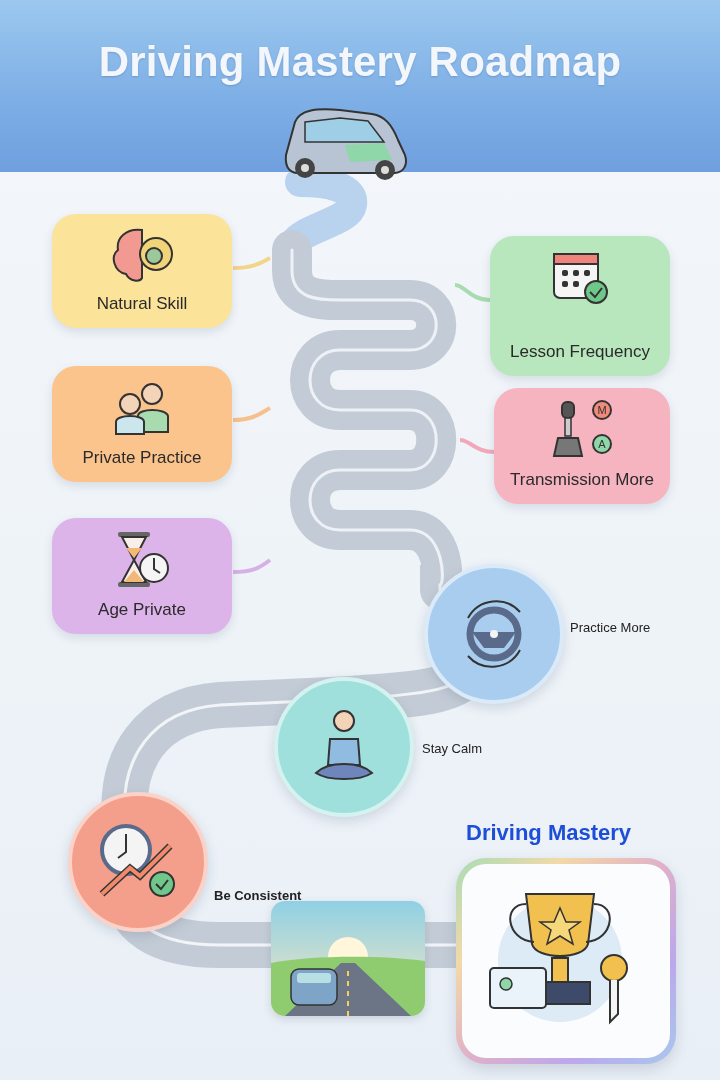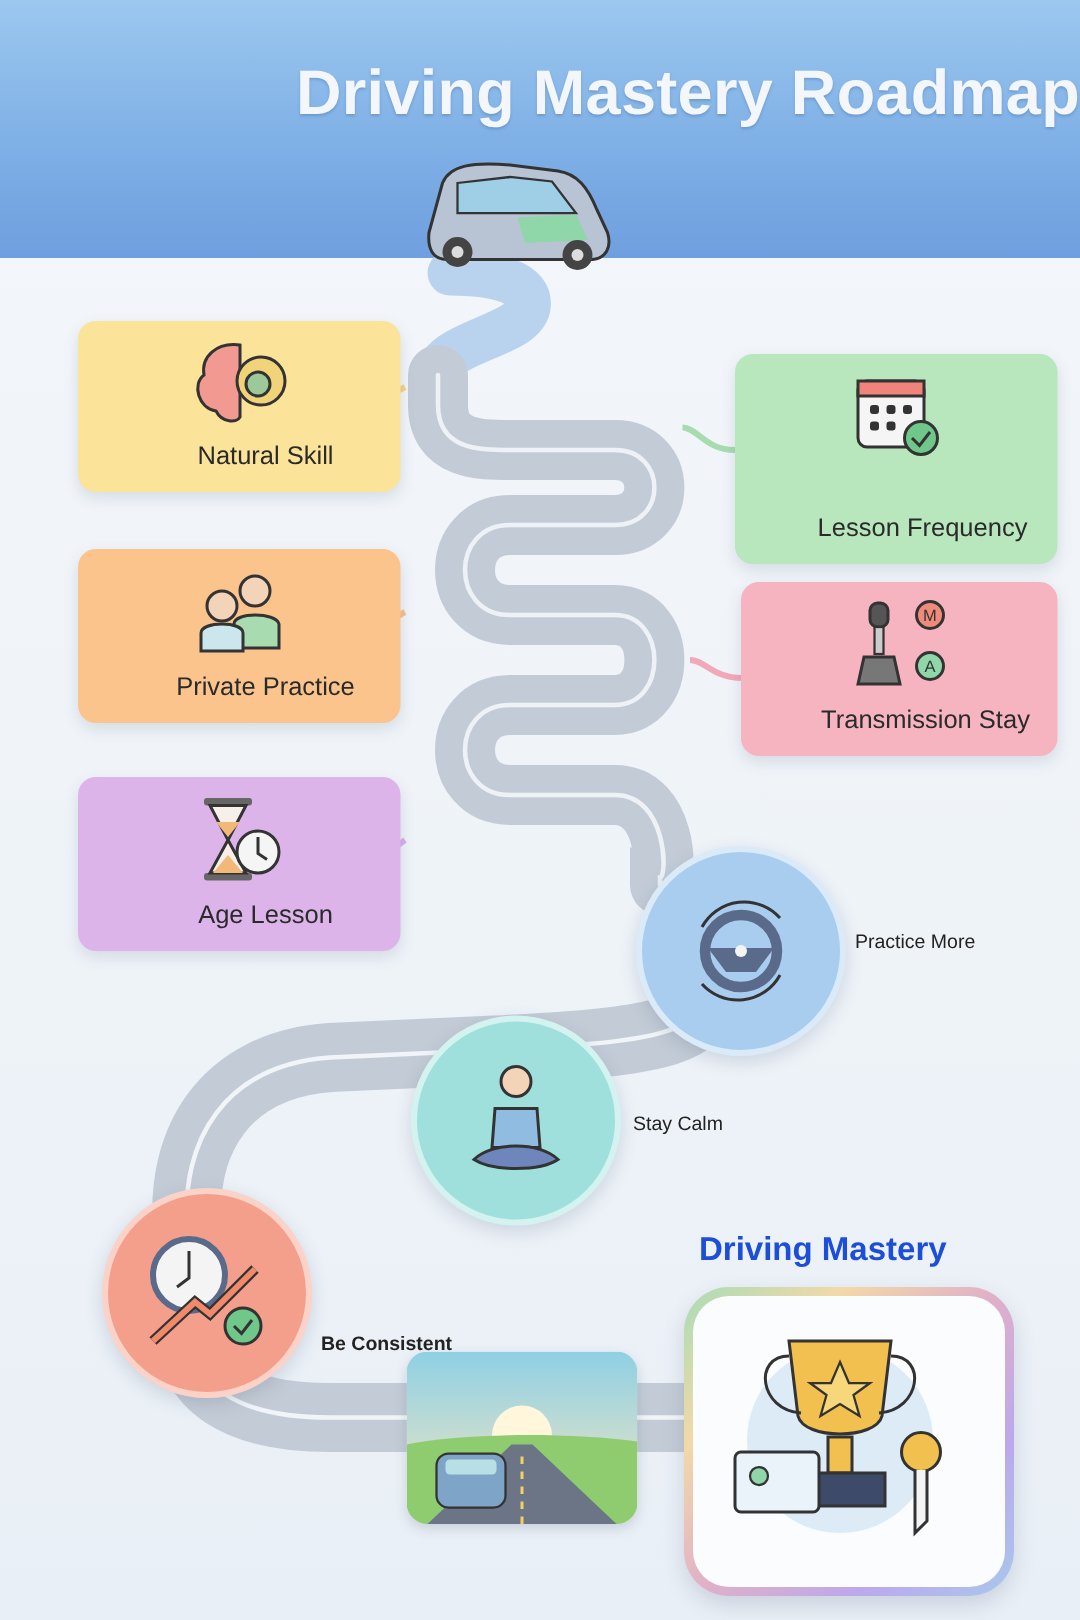--- a/index.html
+++ b/index.html
@@ -1,26 +1,26 @@
 <!DOCTYPE html>
 <html><head>
 <meta charset="utf-8">
 <style>
   html,body{margin:0;padding:0;}
   body{width:720px;height:1080px;position:relative;overflow:hidden;
        font-family:"Liberation Sans","DejaVu Sans",sans-serif;
        background:linear-gradient(180deg,#f4f7fb 0%,#eef3f8 60%,#e9eff6 100%);}
   .header{position:absolute;left:0;top:0;width:720px;height:172px;
           background:linear-gradient(180deg,#9cc8ef 0%,#7fb0e6 55%,#6f9fde 100%);}
-  .title{position:absolute;left:0;top:38px;width:720px;text-align:right;
+  .title{position:absolute;left:0;top:38px;width:720px;text-align:center;
          font-size:42px;font-weight:bold;color:#f3f7fc;letter-spacing:0.2px;
          text-shadow:0 1px 2px rgba(40,70,120,0.25);}
   svg.road{position:absolute;left:0;top:0;}
-  .card{position:absolute;border-radius:12px;box-shadow:0 4px 10px rgba(60,80,110,0.15);
-        display:flex;flex-direction:column;align-items:center;justify-content:flex-end;padding-left:35px;}
+  .card{position:absolute;border-radius:24px;box-shadow:0 4px 10px rgba(60,80,110,0.15);
+        display:flex;flex-direction:column;align-items:center;justify-content:flex-end;}
   .card .lbl{font-size:17px;color:#2a2a2a;margin-bottom:14px;}
   .card .ic{position:absolute;left:50%;transform:translateX(-50%);}
   .circle{position:absolute;border-radius:50%;box-shadow:0 4px 12px rgba(60,80,110,0.18);}
   .step-label{position:absolute;font-size:13px;color:#222;}
   .final-title{position:absolute;left:466px;top:820px;font-size:22px;font-weight:bold;color:#1d4ed8;}
   .final-box{position:absolute;left:456px;top:858px;width:208px;height:194px;border-radius:30px;
      background:#fbfcfe;border:6px solid transparent;
      background-image:linear-gradient(#fbfcfe,#fbfcfe),linear-gradient(135deg,#a8dcb6,#f2d9a8,#e0b0c8,#bca8ec,#a8c8ec);
      background-origin:border-box;background-clip:padding-box,border-box;
      box-shadow:0 6px 14px rgba(60,80,110,0.18);}
@@ -100,32 +100,32 @@
 <div class="card" style="left:494px;top:388px;width:176px;height:116px;background:#f6b4c0;">
   <svg class="ic" style="top:10px" width="72" height="62">
     <rect x="16" y="4" width="12" height="16" rx="5" fill="#555" stroke="#333" stroke-width="2"></rect>
     <rect x="19" y="20" width="6" height="18" fill="#ccc" stroke="#333" stroke-width="1.5"></rect>
     <path d="M8 58 L12 40 L32 40 L36 58 Z" fill="#777" stroke="#333" stroke-width="2"></path>
     <circle cx="56" cy="12" r="9" fill="#f08a7a" stroke="#333" stroke-width="2"></circle>
     <circle cx="56" cy="46" r="9" fill="#8fd6a8" stroke="#333" stroke-width="2"></circle>
     <text x="56" y="16" font-size="11" text-anchor="middle" fill="#333">M</text>
     <text x="56" y="50" font-size="11" text-anchor="middle" fill="#333">A</text>
   </svg>
-  <span class="lbl">Transmission Stay</span>
+  <span class="lbl">Transmission More</span>
 </div>
 <div class="card" style="left:52px;top:518px;width:180px;height:116px;background:#dcb4ea;">
   <svg class="ic" style="top:10px" width="72" height="62">
     <rect x="12" y="4" width="32" height="5" rx="2" fill="#666"></rect>
     <rect x="12" y="54" width="32" height="5" rx="2" fill="#666"></rect>
     <path d="M16 9 L40 9 L28 32 L40 54 L16 54 L28 32 Z" fill="#f8f0e8" stroke="#333" stroke-width="2"></path>
     <path d="M20 20 L36 20 L28 30 Z M18 54 L38 54 L28 42 Z" fill="#f2b878"></path>
     <circle cx="48" cy="40" r="14" fill="#f5f5f5" stroke="#333" stroke-width="2"></circle>
     <path d="M48 30 L48 41 L54 45" stroke="#333" stroke-width="2" fill="none"></path>
   </svg>
-  <span class="lbl">Age Lesson</span>
+  <span class="lbl">Age Private</span>
 </div>
 
 <div class="circle" style="left:424px;top:564px;width:132px;height:132px;background:#a9cdef;border:4px solid #dbeaf8;">
   <svg width="132" height="132">
     <path d="M40 50 A32 32 0 0 1 92 44" stroke="#333" stroke-width="2" fill="none"></path>
     <path d="M92 82 A32 32 0 0 1 40 88" stroke="#333" stroke-width="2" fill="none"></path>
     <circle cx="66" cy="66" r="24" fill="none" stroke="#5a6a8a" stroke-width="7"></circle>
     <path d="M44 64 L88 64 L76 80 L56 80 Z" fill="#5a6a8a"></path>
     <circle cx="66" cy="66" r="4" fill="#f4f4f4"></circle>
   </svg>

